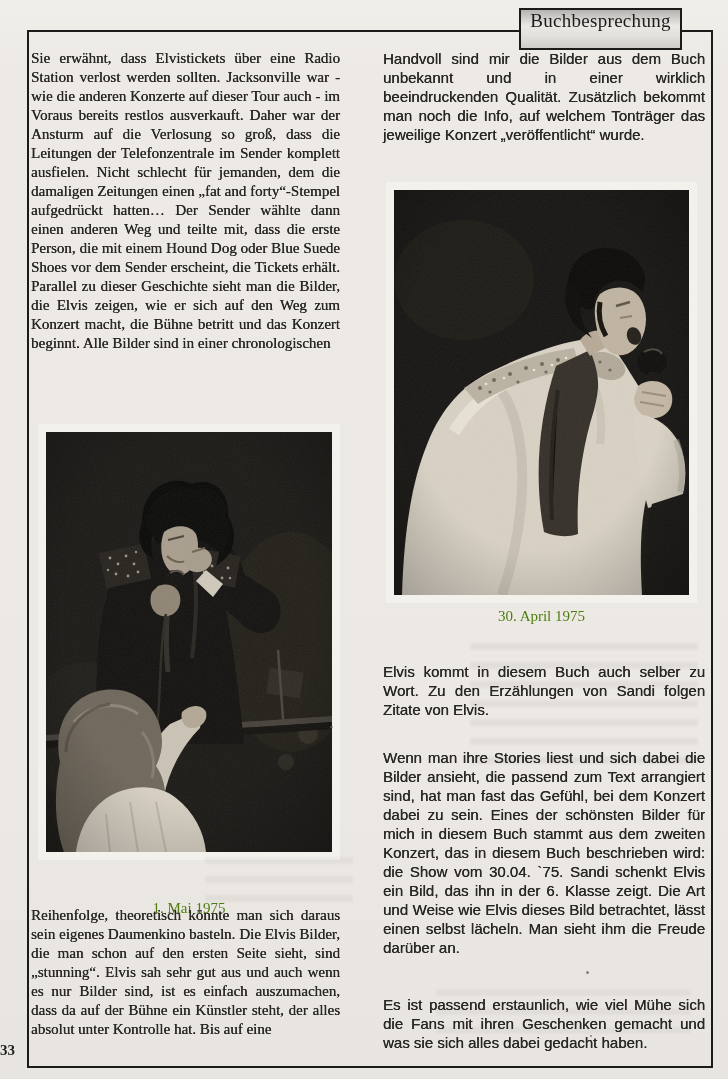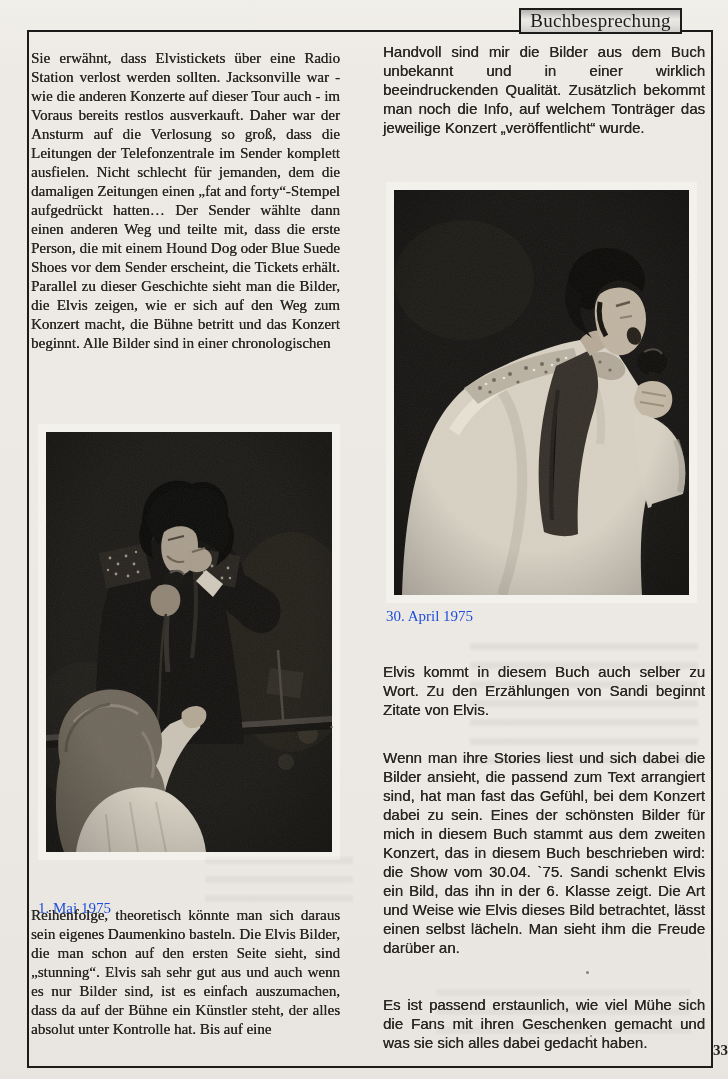--- a/index.html
+++ b/index.html
@@ -8,42 +8,42 @@
     background:linear-gradient(180deg,#f1efea 0%,#edeae5 6%,#ecE9e4 70%,#e8e5e0 100%);
     background-color:#ece9e4;
     font-family:"Liberation Sans","DejaVu Sans",sans-serif;
     color:#2a2824;
   }
   .frame{
     position:absolute;left:27px;top:30px;width:686px;height:1038px;
     border:2px solid #1b1b19;box-sizing:border-box;
   }
   .header-box{
-    position:absolute;left:519px;top:8px;width:163px;height:26px;
+    position:absolute;left:519px;top:8px;width:163px;height:42px;
     border:2px solid #1b1b19;box-sizing:border-box;z-index:3;
     background:linear-gradient(180deg,#b5b3af 0%,#eBe9e5 42%,#e2e0dc 70%,#cfcdc9 100%);
     display:flex;align-items:flex-start;justify-content:center;
     font-family:"Liberation Serif","DejaVu Serif",serif;
     font-size:19px;color:#1d1c1a;letter-spacing:0.3px;
   }
   .para{
     position:absolute;text-align:justify;font-size:15px;line-height:19px;
     text-shadow:0.25px 0 0 currentColor;
   }
   .p-left{left:31px;width:309px;font-family:Liberation Serif, serif;}
   .p-right{left:383px;width:322px;}
   .photo-mat{position:absolute;padding:8px;background:#f3f1ec;}
   .photo-mat svg{display:block;}
   .caption{
-    position:absolute;text-align:left;
+    position:absolute;text-align:center;
     font-family:"Liberation Serif","DejaVu Serif",serif;
-    font-size:15px;color:#1d4ed8;
+    font-size:15px;color:#4d7c0f;
   }
   .page-number{
-    position:absolute;left:0;top:1042px;width:728px;text-align:right;
+    position:absolute;left:0;top:1042px;width:728px;text-align:left;
     font-family:"Liberation Serif","DejaVu Serif",serif;
     font-weight:bold;font-size:15px;color:#22211f;
   }
   .ghost{
     position:absolute;opacity:0.055;filter:blur(1.1px);pointer-events:none;
     background:repeating-linear-gradient(180deg,transparent 0 5px,#3c3c3c 5px 12px,transparent 12px 19px);
   }
   .speck{position:absolute;border-radius:50%;background:#6b675f;opacity:0.8;}
 </style>
 </head>
@@ -134,21 +134,21 @@
     <path d="M60 382 L64 420 M84 370 L92 420 M110 370 L120 420" stroke="#b5ad9e" stroke-width="2" opacity="0.7"></path>
     <rect width="286" height="420" filter="url(#grainA)" opacity="0.15"></rect>
     <rect width="286" height="420" fill="url(#vigA)"></rect>
   </svg>
 </div>
 
 <div class="caption" style="left:38px;top:900px;width:302px;">1. Mai 1975</div>
 
 <div class="para p-left" style="top:906px;">Reihenfolge, theoretisch könnte man sich daraus sein eigenes Daumenkino basteln. Die Elvis Bilder, die man schon auf den ersten Seite sieht, sind „stunning“. Elvis sah sehr gut aus und auch wenn es nur Bilder sind, ist es einfach auszumachen, dass da auf der Bühne ein Künstler steht, der alles absolut unter Kontrolle hat. Bis auf eine</div>
 
-<div class="para p-right" style="top:42px;">Handvoll sind mir die Bilder aus dem Buch unbekannt und in einer wirklich beeindruckenden Qualität. Zusätzlich bekommt man noch die Info, auf welchem Tonträger das jeweilige Konzert „veröffentlicht“ wurde.</div>
+<div class="para p-right" style="top:49px;">Handvoll sind mir die Bilder aus dem Buch unbekannt und in einer wirklich beeindruckenden Qualität. Zusätzlich bekommt man noch die Info, auf welchem Tonträger das jeweilige Konzert „veröffentlicht“ wurde.</div>
 
 <div class="photo-mat" style="left:386px;top:182px;">
   <svg width="295" height="405" viewBox="0 0 295 405" xmlns="http://www.w3.org/2000/svg">
     <defs>
       <filter id="grainB" x="0" y="0" width="100%" height="100%">
         <feTurbulence type="fractalNoise" baseFrequency="0.85" numOctaves="2" seed="11"></feTurbulence>
         <feColorMatrix type="matrix" values="0 0 0 0 0.62  0 0 0 0 0.60  0 0 0 0 0.55  0 0 0 0.6 0"></feColorMatrix>
       </filter>
       <radialGradient id="vigB" cx="48%" cy="45%" r="80%">
         <stop offset="55%" stop-color="rgba(0,0,0,0)"></stop>
@@ -212,21 +212,21 @@
     <path d="M240 224 C256 224 272 232 282 248 C292 264 294 286 288 308 L254 318 C246 288 240 256 240 224 Z" fill="#d9d2c5"></path>
     <path d="M282 250 C288 266 290 284 286 302" stroke="#b6afa2" stroke-width="6" fill="none" opacity="0.6"></path>
     <path d="M252 405 C250 370 252 338 258 314 L295 302 L295 405 Z" fill="#181613"></path>
     <rect width="295" height="405" filter="url(#grainB)" opacity="0.15"></rect>
     <rect width="295" height="405" fill="url(#vigB)"></rect>
   </svg>
 </div>
 
 <div class="caption" style="left:386px;top:608px;width:311px;">30. April 1975</div>
 
-<div class="para p-right" style="top:662px;">Elvis kommt in diesem Buch auch selber zu Wort. Zu den Erzählungen von Sandi beginnt Zitate von Elvis.</div>
+<div class="para p-right" style="top:662px;">Elvis kommt in diesem Buch auch selber zu Wort. Zu den Erzählungen von Sandi folgen Zitate von Elvis.</div>
 <div class="para p-right" style="top:748px;">Wenn man ihre Stories liest und sich dabei die Bilder ansieht, die passend zum Text arrangiert sind, hat man fast das Gefühl, bei dem Konzert dabei zu sein. Eines der schönsten Bilder für mich in diesem Buch stammt aus dem zweiten Konzert, das in diesem Buch beschrieben wird: die Show vom 30.04. `75. Sandi schenkt Elvis ein Bild, das ihn in der 6. Klasse zeigt. Die Art und Weise wie Elvis dieses Bild betrachtet, lässt einen selbst lächeln. Man sieht ihm die Freude darüber an.</div>
 <div class="para p-right" style="top:995px;">Es ist passend erstaunlich, wie viel Mühe sich die Fans mit ihren Geschenken gemacht und was sie sich alles dabei gedacht haben.</div>
 
 <div class="page-number">33</div>
 
 <div class="ghost" style="left:470px;top:638px;width:228px;height:128px;"></div>
 <div class="ghost" style="left:205px;top:852px;width:148px;height:58px;opacity:0.045;"></div>
 <div class="ghost" style="left:436px;top:984px;width:255px;height:56px;opacity:0.04;"></div>
 <div class="speck" style="left:586px;top:971px;width:3px;height:3px;"></div>
 <div class="speck" style="left:590px;top:1035px;width:2px;height:2px;"></div>

